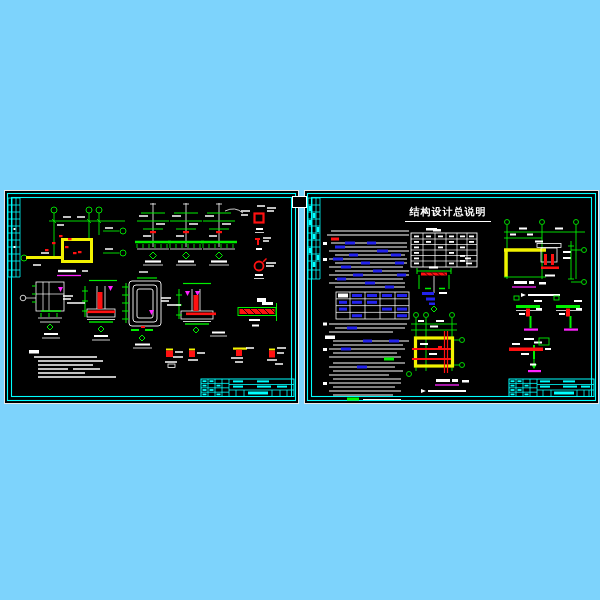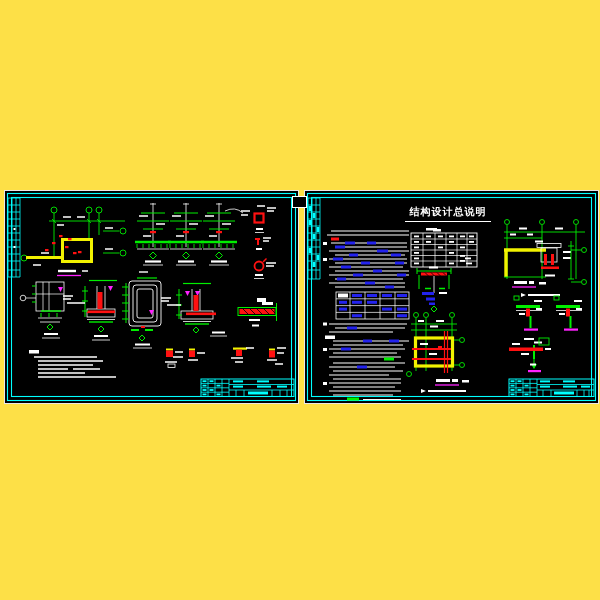--- a/index.html
+++ b/index.html
@@ -1,16 +1,16 @@
 <!DOCTYPE html>
 <html><head>
 <meta charset="utf-8">
 <style>
   html,body{margin:0;padding:0;background:#000;}
-  #stage{position:relative;width:600px;height:600px;background:#fde047;overflow:hidden;
+  #stage{position:relative;width:600px;height:600px;background:#7dd3fc;overflow:hidden;
          font-family:"DejaVu Sans",sans-serif;}
   .sheet{position:absolute;top:190px;width:293px;height:212px;background:#000;
          border:1px solid #e9e9e9;box-sizing:content-box;}
   #sheet-left{left:4px;}
   #sheet-right{left:304px;}
   .sheet svg{position:absolute;left:0;top:0;width:293px;height:212px;display:block;}
   
   .lw{stroke:#ffffff;fill:none}.lg{stroke:#00ef00;fill:none}.lr{stroke:#ff1111;fill:none}
   .lc{stroke:#00ffff;fill:none}.lm{stroke:#ff22ff;fill:none}.ly{stroke:#f2f200;fill:none}
   .lk{stroke:#000;fill:none}

